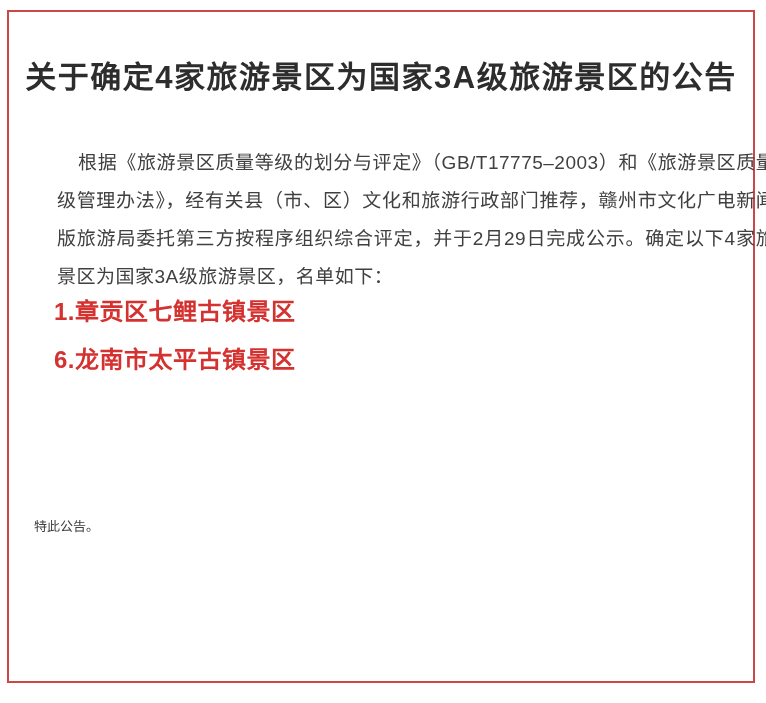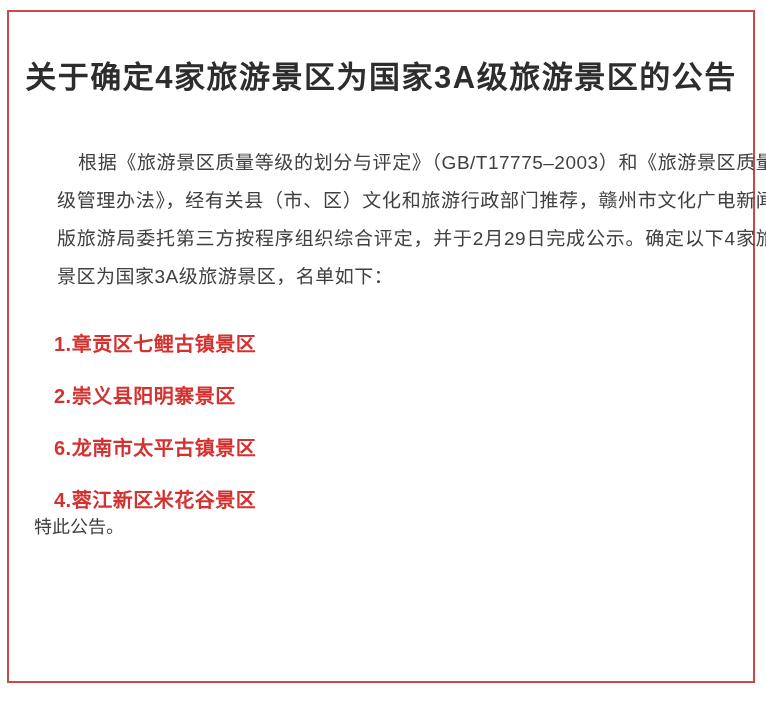--- a/index.html
+++ b/index.html
@@ -56,33 +56,32 @@
     text-align: justify;
     letter-spacing: 0.5px;
     margin-left: 44px;
   }
   .spot-list {
     position: absolute;
     top: 290px;
     left: 45px;
   }
   .spot-item {
-    font-size: 20px;
+    font-size: 24px;
     line-height: 20px;
     font-weight: 700;
     color: var(--accent);
     margin-bottom: 28px;
     letter-spacing: 0.5px;
-    margin-top: 32px;
   }
   .doc-closing {
     position: absolute;
     top: 505px;
     left: 25px;
-    font-size: 18px;
+    font-size: 13px;
     line-height: 20px;
     color: var(--body-color);
   }
   .doc-issuer {
     position: absolute;
     top: 560px;
     right: 10px;
     font-size: 20px;
     line-height: 21px;
     color: var(--body-color);
@@ -103,23 +102,21 @@
 
 <div class="page">
   <div class="frame">
 
     <h1 class="doc-title">关于确定4家旅游景区为国家3A级旅游景区的公告</h1>
 
     <p class="doc-body">根据《旅游景区质量等级的划分与评定》（GB/T17775–2003）和《旅游景区质量等级管理办法》，经有关县（市、区）文化和旅游行政部门推荐，赣州市文化广电新闻出版旅游局委托第三方按程序组织综合评定，并于2月29日完成公示。确定以下4家旅游景区为国家3A级旅游景区，名单如下：</p>
 
     <div class="spot-list">
       <div class="spot-item">1.章贡区七鲤古镇景区</div>
-      <div class="spot-item">2.崇义县阳明寨景区</div>
       <div class="spot-item">6.龙南市太平古镇景区</div>
-      <div class="spot-item">4.蓉江新区米花谷景区</div>
     </div>
 
     <p class="doc-closing">特此公告。</p>
 
 
 
   </div>
 </div>
 
 </body></html>

